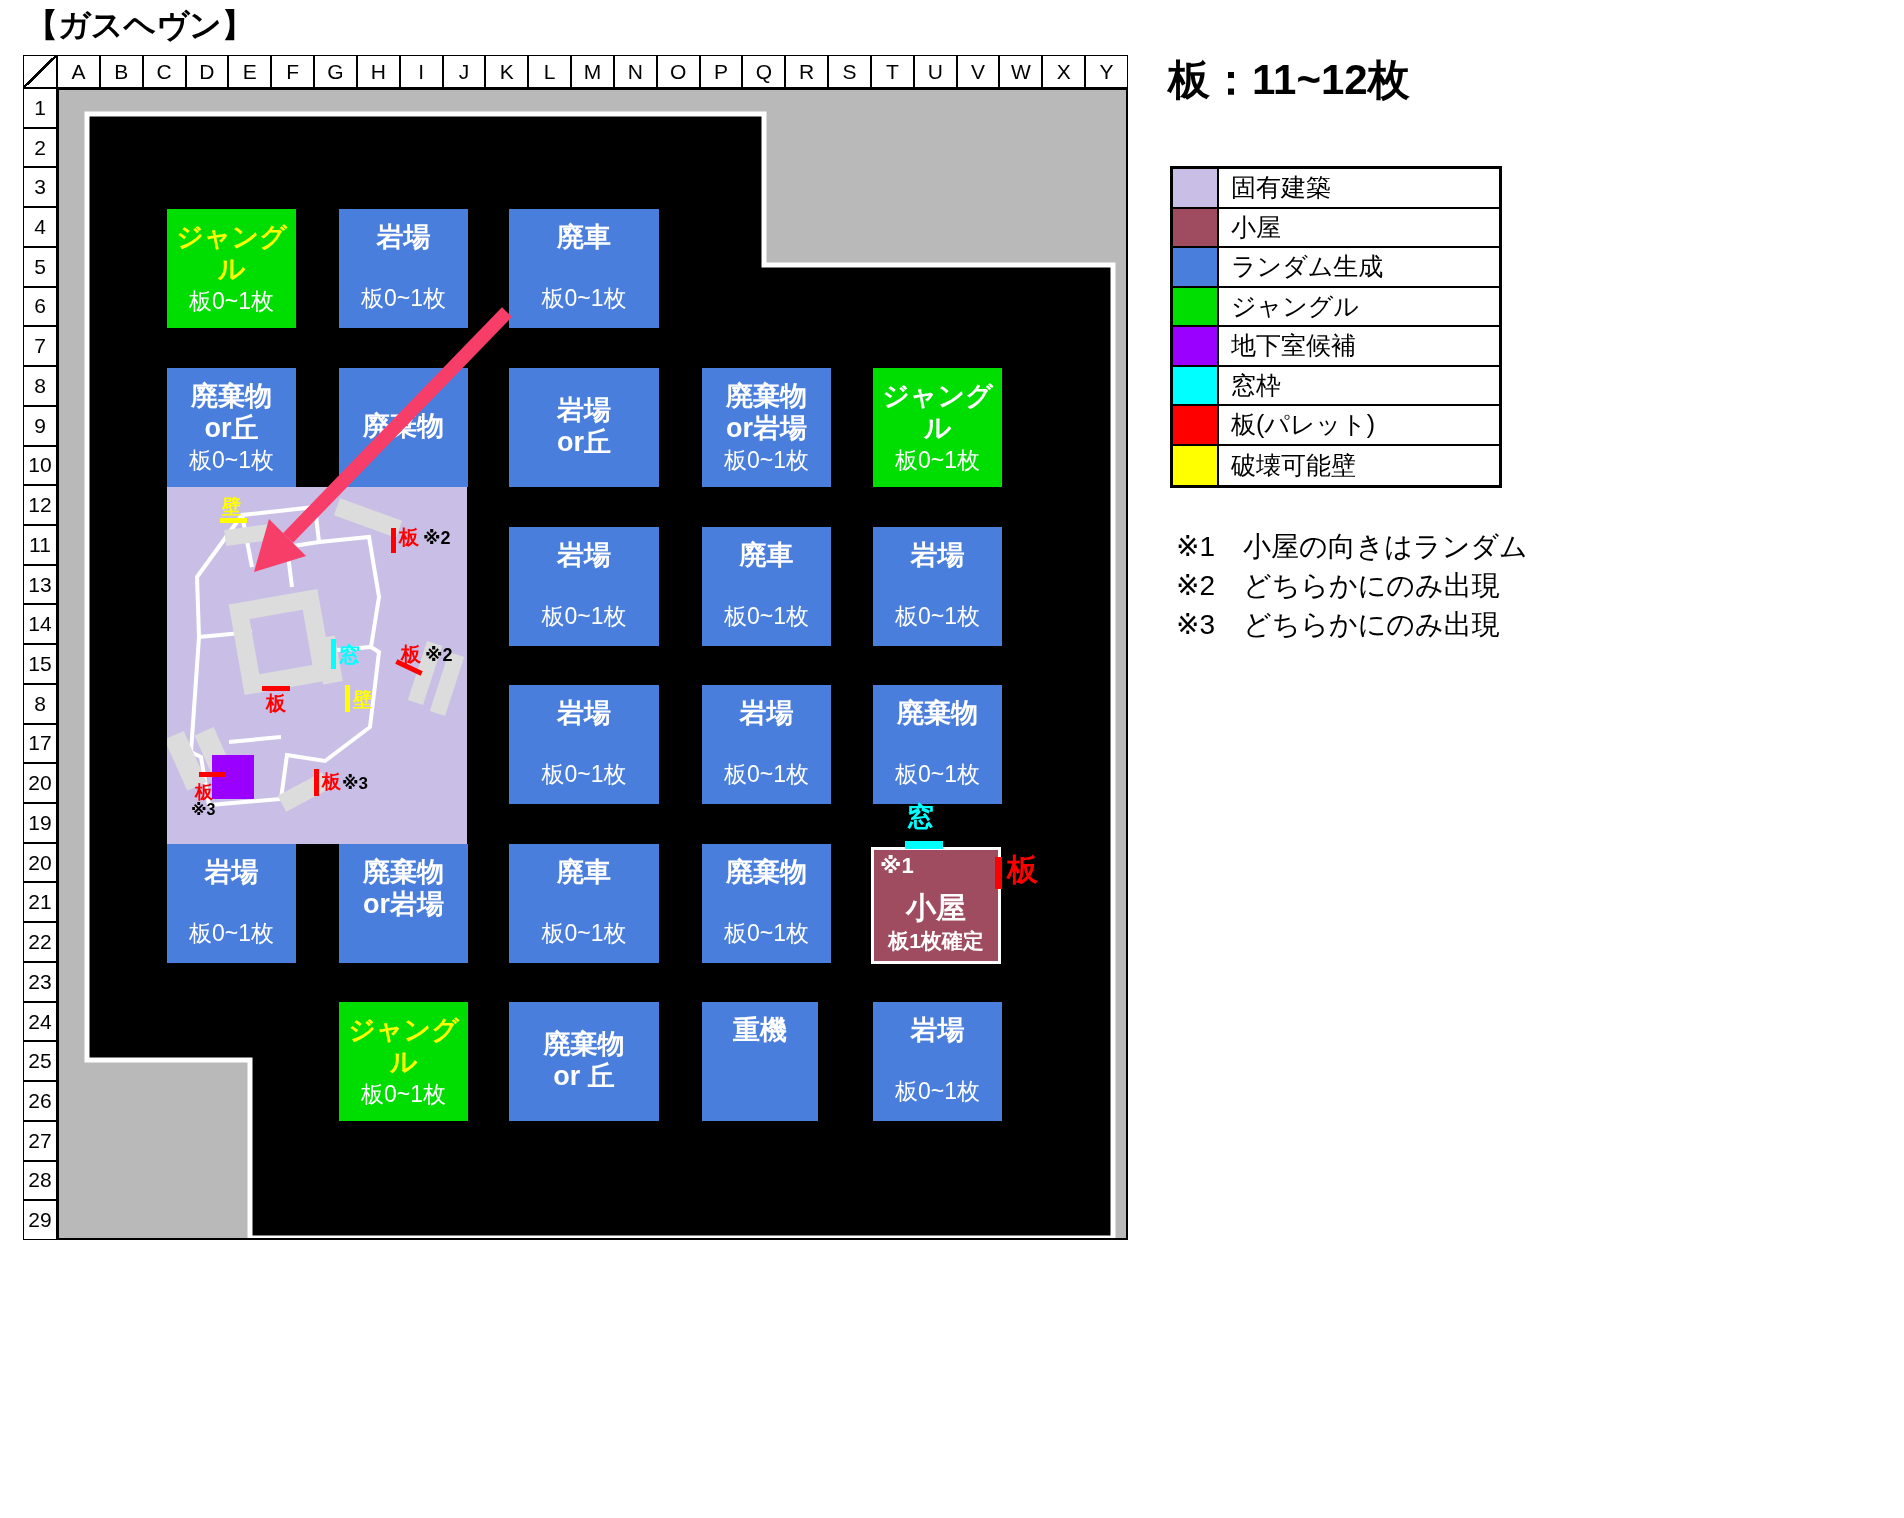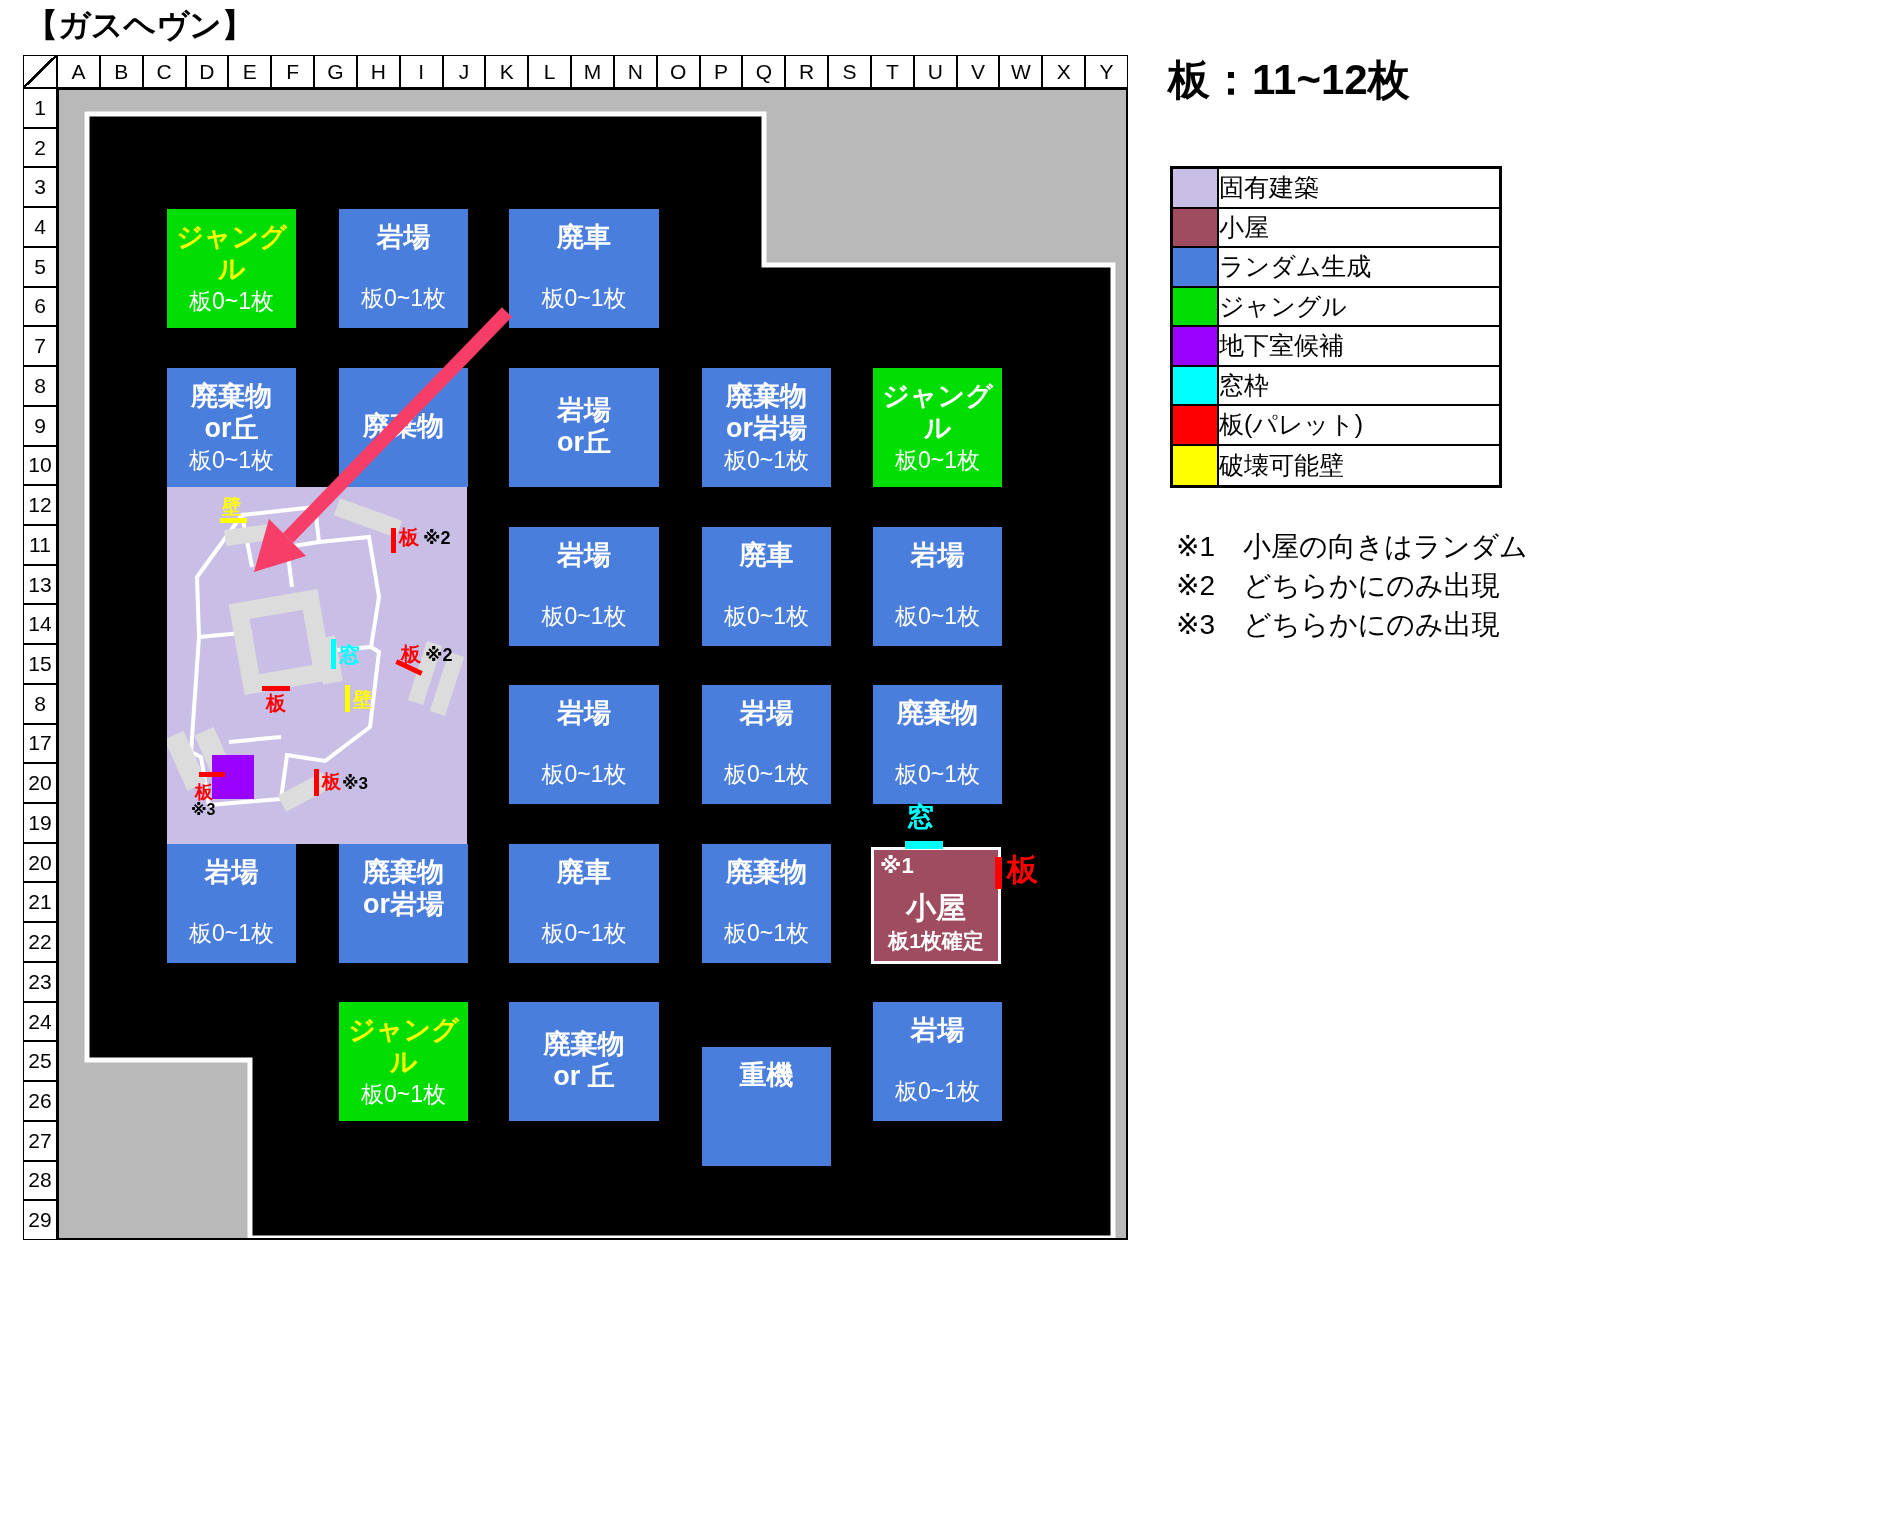--- a/index.html
+++ b/index.html
@@ -37,21 +37,21 @@
 
   .arrow-svg{position:absolute;left:0;top:0;z-index:50;pointer-events:none}
 
   
   .board-total{position:absolute;left:1168px;top:52px;font-size:42px;font-weight:bold;color:#000;white-space:nowrap}
   .legend{position:absolute;left:1170px;top:166px;width:332px;height:322px;border:3px solid #000;background:#fff;
     display:grid;grid-template-rows:repeat(8,1fr)}
   .lrow{display:flex;border-bottom:2px solid #000}
   .lrow:last-child{border-bottom:none}
   .lswatch{width:46px;height:100%;border-right:2px solid #000}
-  .llabel{flex:1;display:flex;align-items:center;padding-left:0;font-size:25px;color:#000;white-space:nowrap}
+  .llabel{flex:1;display:flex;align-items:center;padding-left:12px;font-size:25px;color:#000;white-space:nowrap}
   .notes{position:absolute;left:1176px;top:527px}
   .note{font-size:28px;color:#000;height:39px;line-height:39px;white-space:nowrap}
 </style>
 </head>
 <body>
 
 <div class="page">
 
   <div class="page-title">【ガスヘヴン】</div>
 
@@ -267,21 +267,21 @@
     <span class="ann" style="left: 948px; top: 764px; font-size: 31px; color: rgb(255, 0, 0);">板</span>
 
     <div class="zone" style="left: 280px; top: 912px; width: 129px; background-color: rgb(0, 221, 0);">
       <div class="zlabel" style="color: rgb(255, 255, 0);">ジャングル</div>
       <div class="zsub">板0~1枚</div>
     </div>
     <div class="zone center" style="left: 450px; top: 912px; width: 150px; background-color: rgb(74, 126, 221);">
       <div class="zlabel">廃棄物
 or 丘</div>
     </div>
-    <div class="zone" style="left: 643px; top: 912px; width: 129px; background-color: rgb(74, 126, 221); margin-top: 45px;">
+    <div class="zone" style="left: 643px; top: 912px; width: 116px; background-color: rgb(74, 126, 221);">
       <div class="zlabel">重機</div>
     </div>
     <div class="zone" style="left: 814px; top: 912px; width: 129px; background-color: rgb(74, 126, 221);">
       <div class="zlabel">岩場</div>
       <div class="zsub">板0~1枚</div>
     </div>
 
     <svg class="arrow-svg" width="1071" height="1152" viewBox="0 0 1071 1152">
       <line x1="448" y1="222" x2="229" y2="448" stroke-width="14" stroke="#f63e68"></line>
       <polygon points="195,482 210,429 247,466" fill="#f63e68"></polygon>

